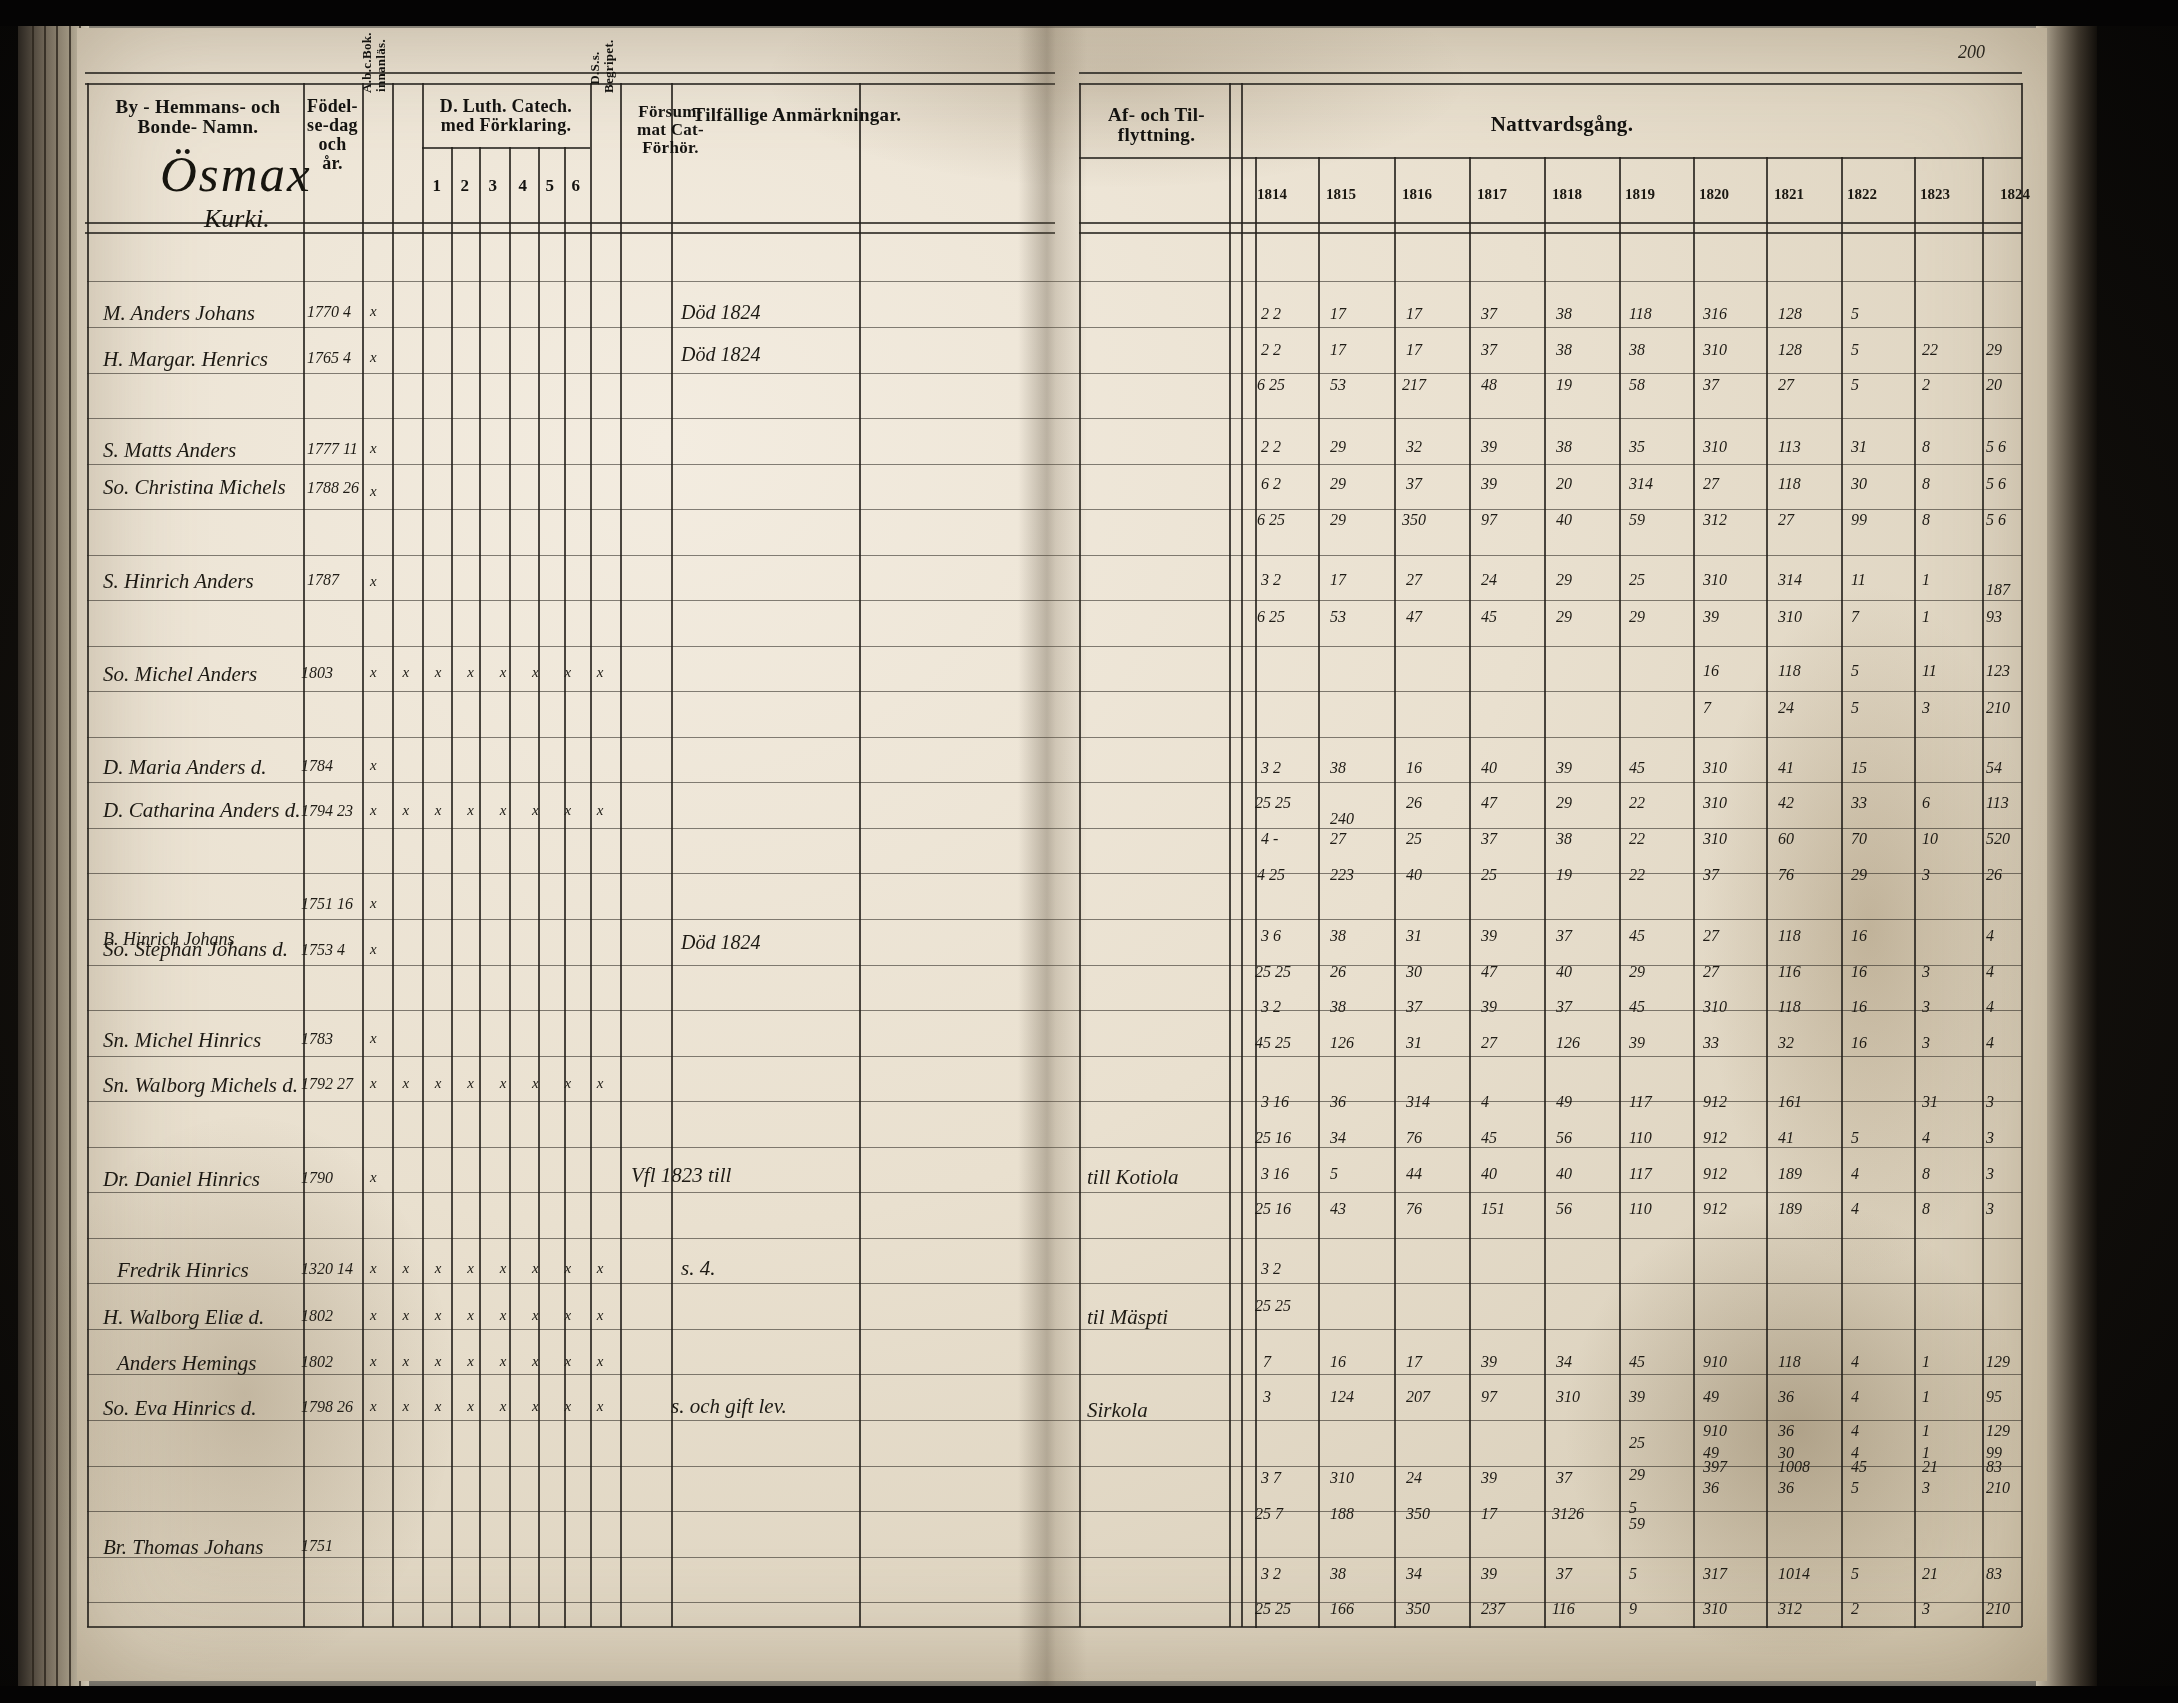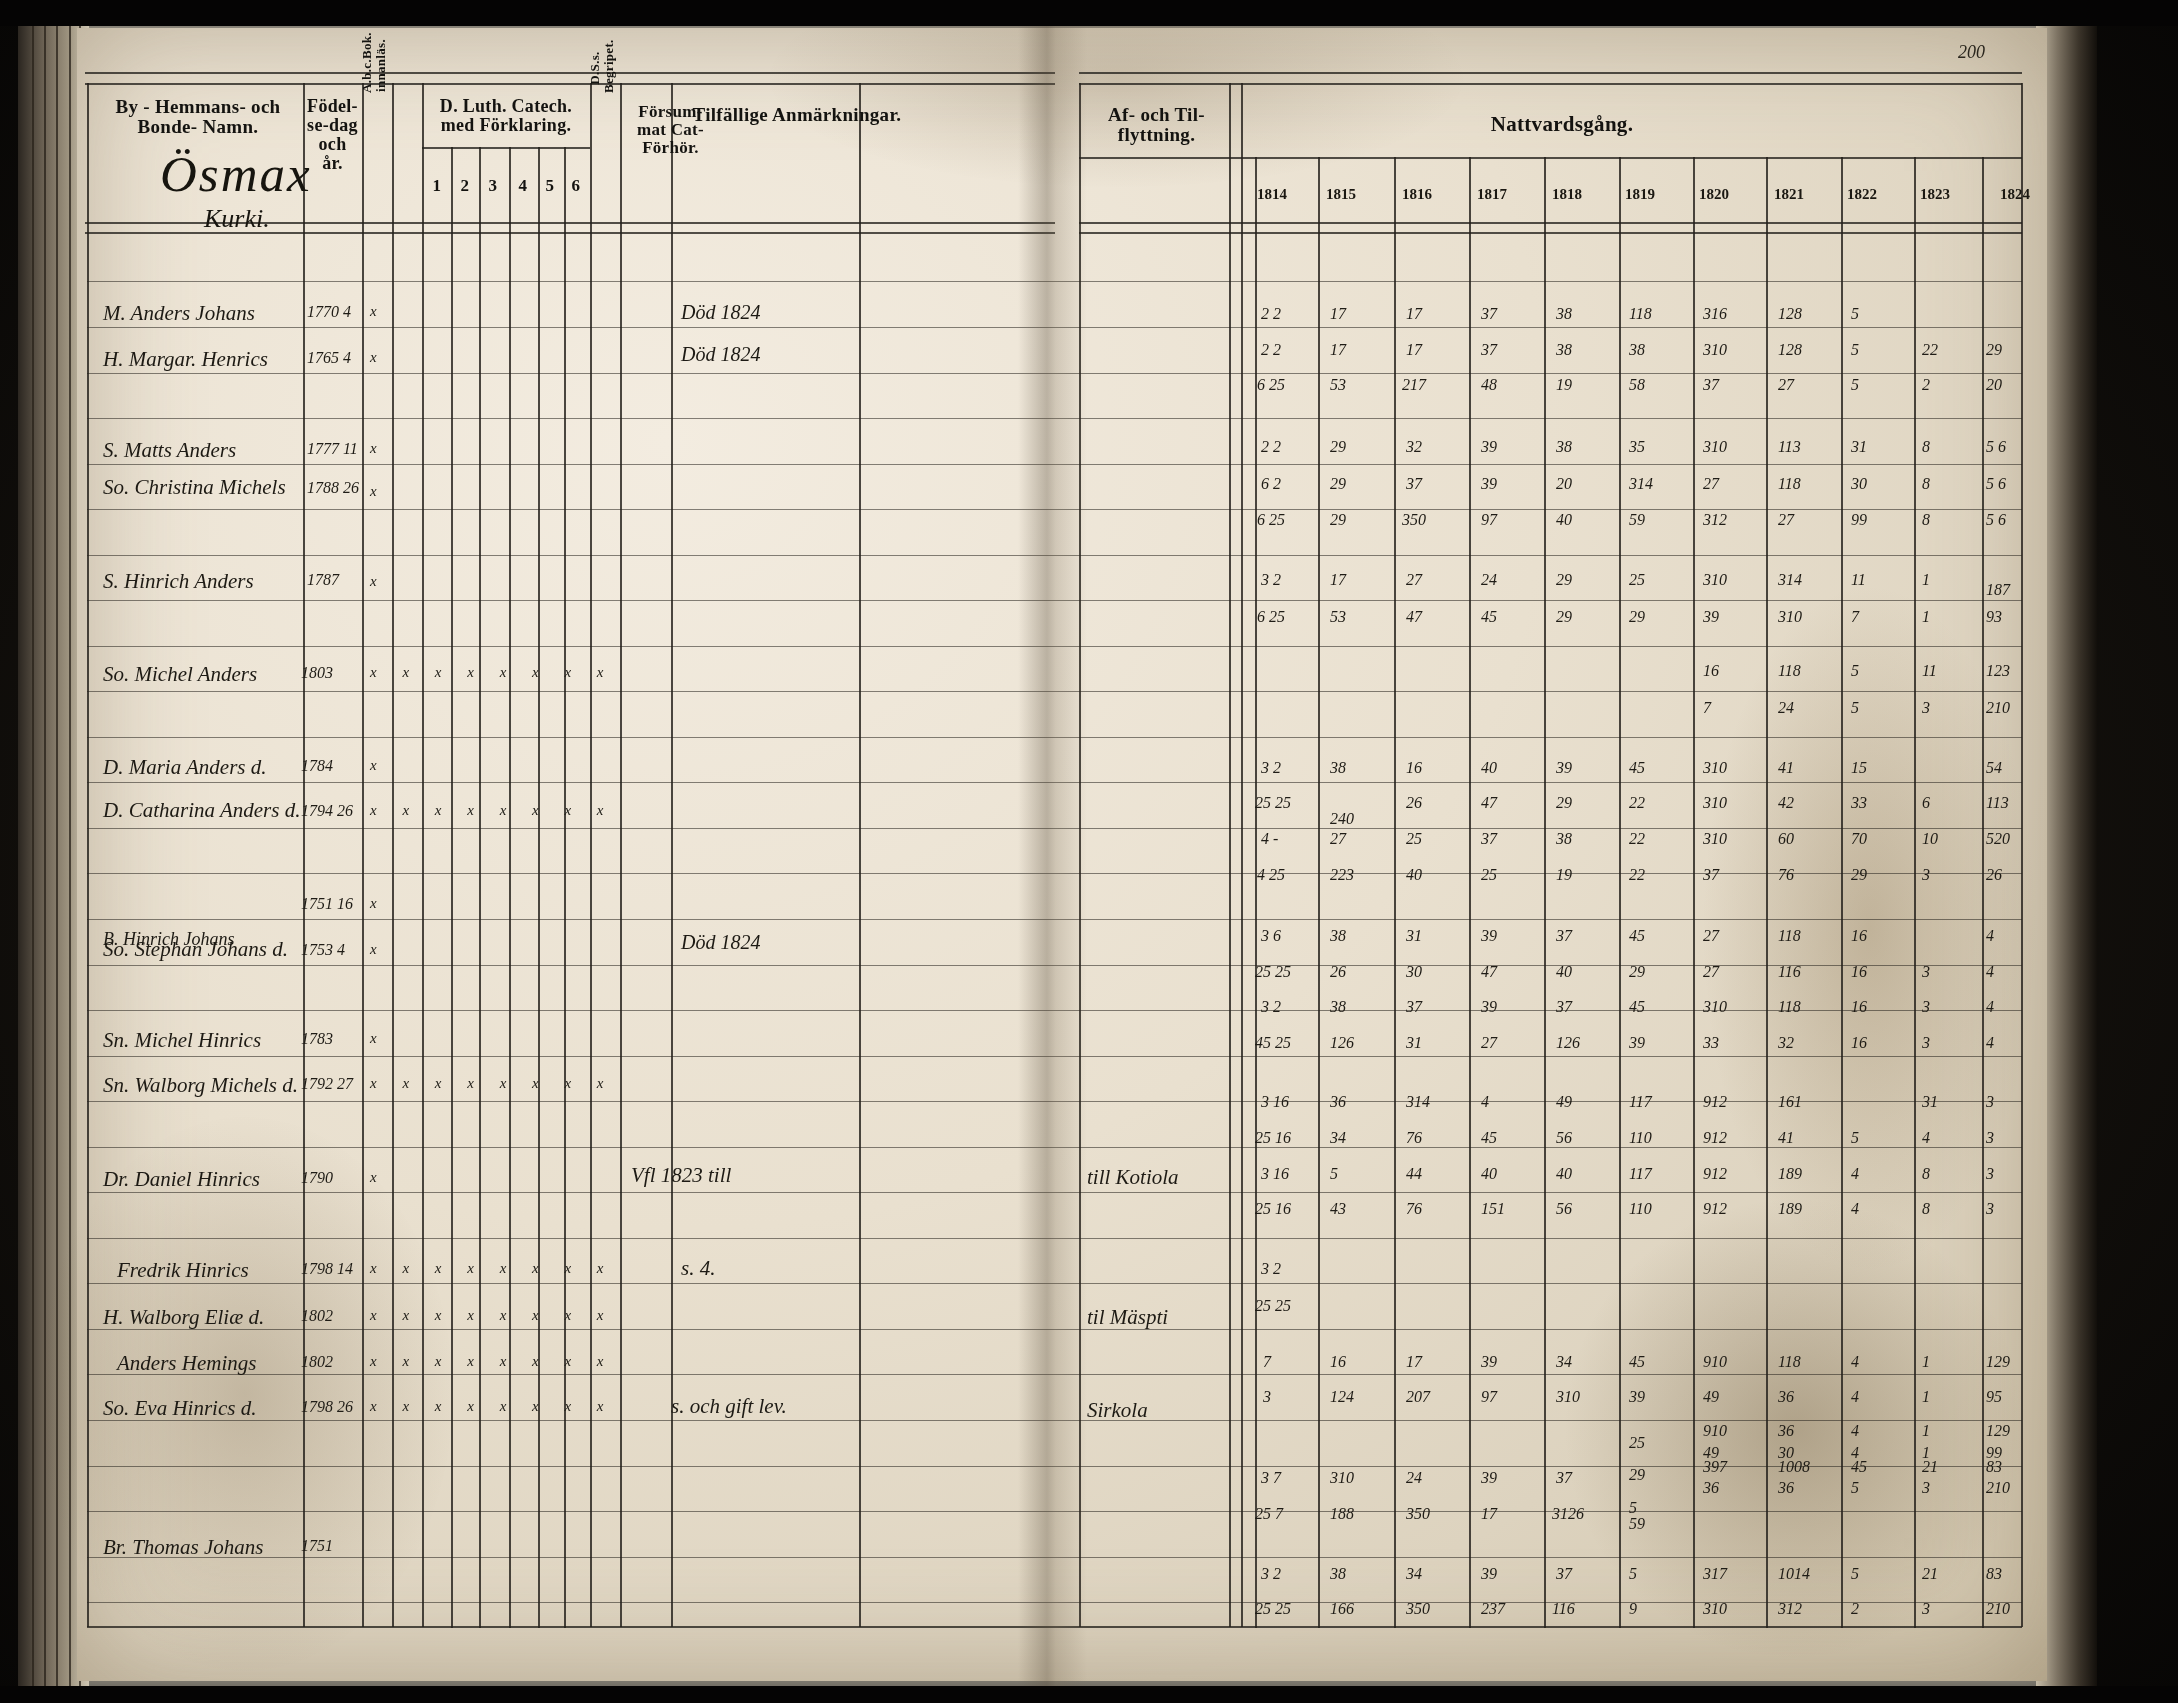--- a/index.html
+++ b/index.html
@@ -215,21 +215,21 @@
 
         <div class="hand" style="left:26px;top:634px;font-size:21px;">So. Michel Anders</div>
         <div class="num" style="left:224px;top:636px;">1803</div>
         <div class="xmark" style="left:293px;top:636px;letter-spacing:11px;">x x x x x x x x</div>
 
         <div class="hand" style="left:26px;top:727px;font-size:21px;">D. Maria Anders d.</div>
         <div class="num" style="left:224px;top:729px;">1784</div>
         <div class="xmark" style="left:293px;top:729px;">x</div>
 
         <div class="hand" style="left:26px;top:770px;font-size:21px;">D. Catharina Anders d.</div>
-        <div class="num" style="left:224px;top:774px;">1794 26</div>
+        <div class="num" style="left:224px;top:774px;">1794 23</div>
         <div class="xmark" style="left:293px;top:774px;letter-spacing:11px;">x x x x x x x x</div>
 
         <div class="hand" style="left:26px;top:865px;font-size:18px;margin-top:36px;">B. Hinrich Johans</div>
         <div class="num" style="left:224px;top:867px;">1751 16</div>
         <div class="xmark" style="left:293px;top:867px;">x</div>
 
         <div class="hand" style="left:26px;top:909px;font-size:21px;">So. Stephan Johans d.</div>
         <div class="num" style="left:224px;top:913px;">1753 4</div>
         <div class="xmark" style="left:293px;top:913px;">x</div>
         <div class="hand sm" style="left:604px;top:903px;font-size:20px;">Död 1824</div>
@@ -242,21 +242,21 @@
         <div class="num" style="left:224px;top:1047px;">1792 27</div>
         <div class="xmark" style="left:293px;top:1047px;letter-spacing:11px;">x x x x x x x x</div>
 
         <div class="hand" style="left:26px;top:1139px;font-size:21px;">Dr. Daniel Hinrics</div>
         <div class="num" style="left:224px;top:1141px;">1790</div>
         <div class="xmark" style="left:293px;top:1141px;">x</div>
         <div class="hand sm" style="left:554px;top:1135px;font-size:21px;">Vfl 1823 till</div>
         <div class="hand sm" style="left:1010px;top:1137px;font-size:21px;">till Kotiola</div>
 
         <div class="hand" style="left:40px;top:1230px;font-size:21px;">Fredrik Hinrics</div>
-        <div class="num" style="left:224px;top:1232px;">1798 14</div>
+        <div class="num" style="left:224px;top:1232px;">1320 14</div>
         <div class="xmark" style="left:293px;top:1232px;letter-spacing:11px;">x x x x x x x x</div>
         <div class="hand sm" style="left:604px;top:1228px;font-size:21px;">s. 4.</div>
 
         <div class="hand" style="left:26px;top:1277px;font-size:21px;">H. Walborg Eliæ d.</div>
         <div class="num" style="left:224px;top:1279px;">1802</div>
         <div class="xmark" style="left:293px;top:1279px;letter-spacing:11px;">x x x x x x x x</div>
         <div class="hand sm" style="left:1010px;top:1277px;font-size:21px;">til Mäspti</div>
 
         <div class="hand" style="left:40px;top:1323px;font-size:21px;">Anders Hemings</div>
         <div class="num" style="left:224px;top:1325px;">1802</div>

